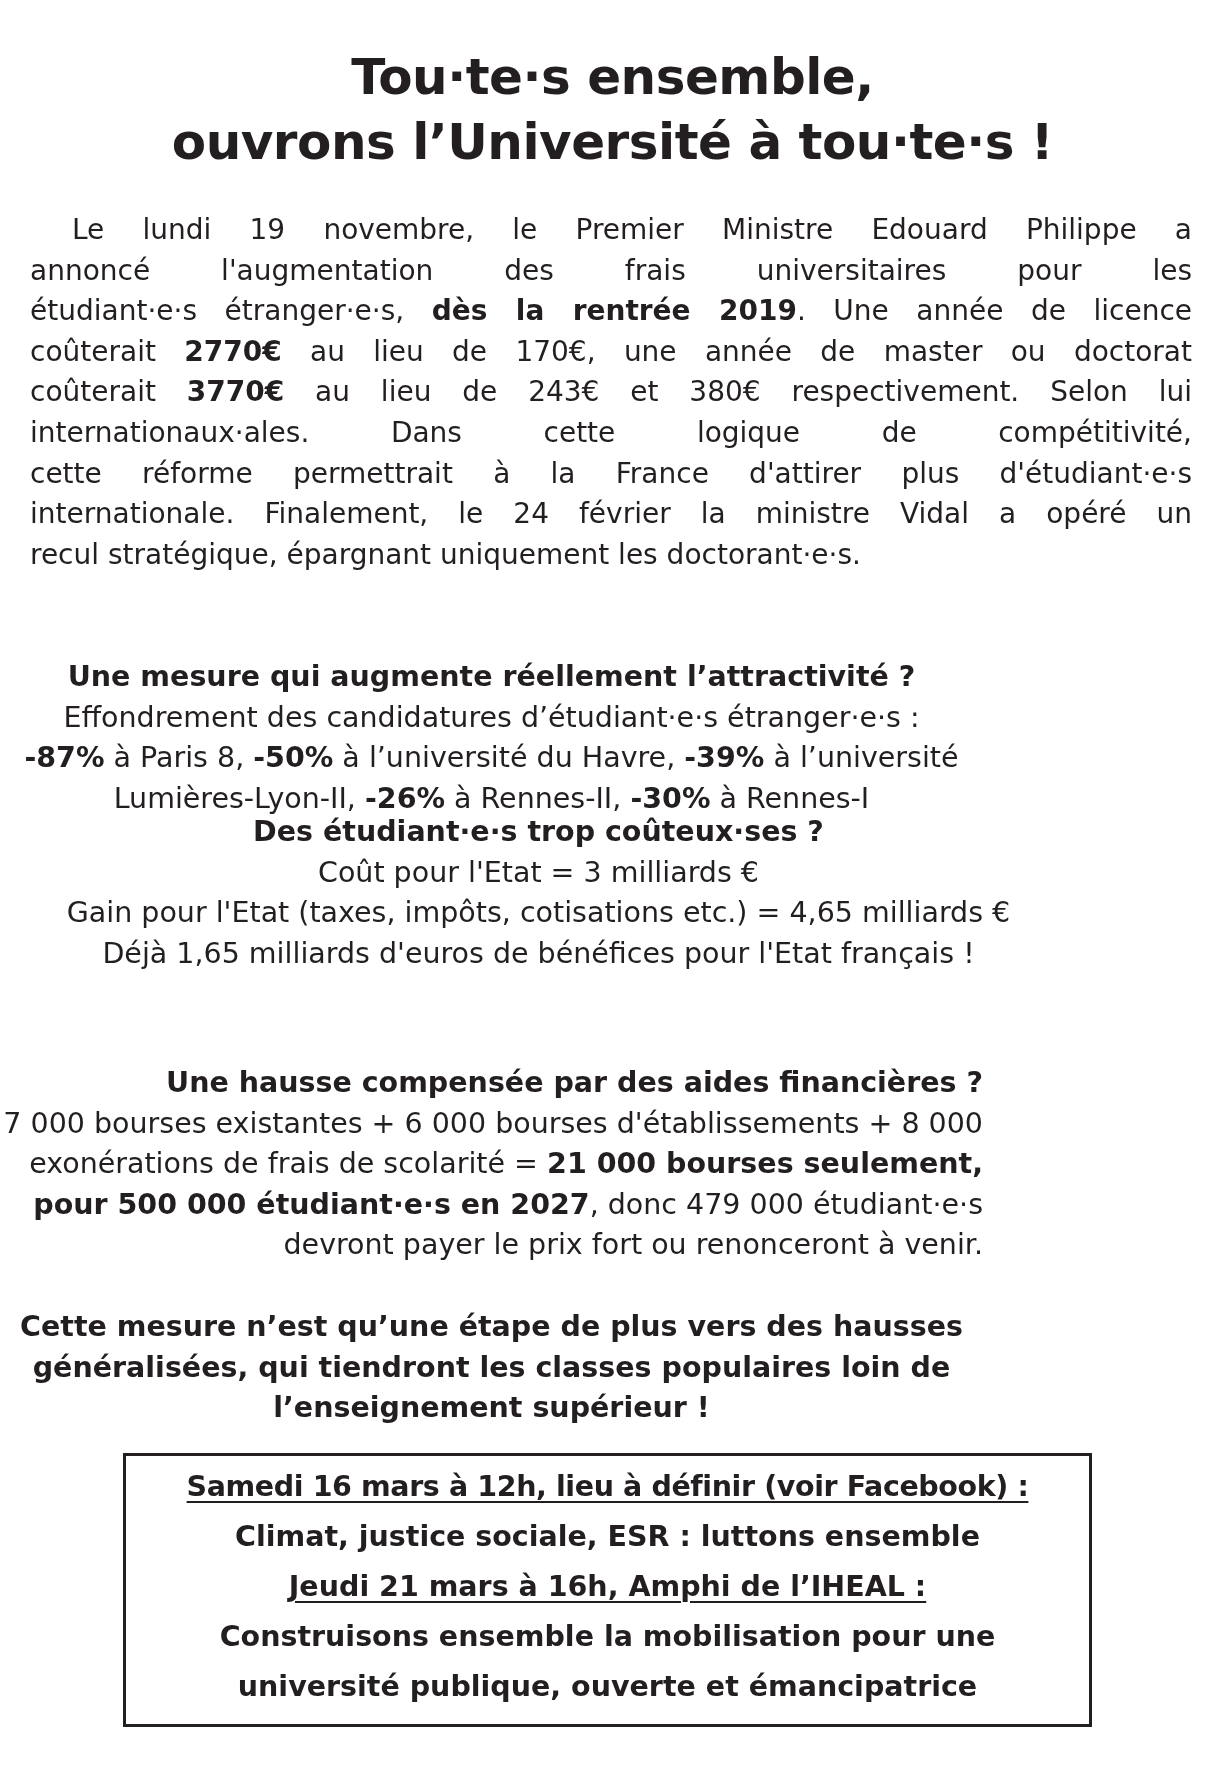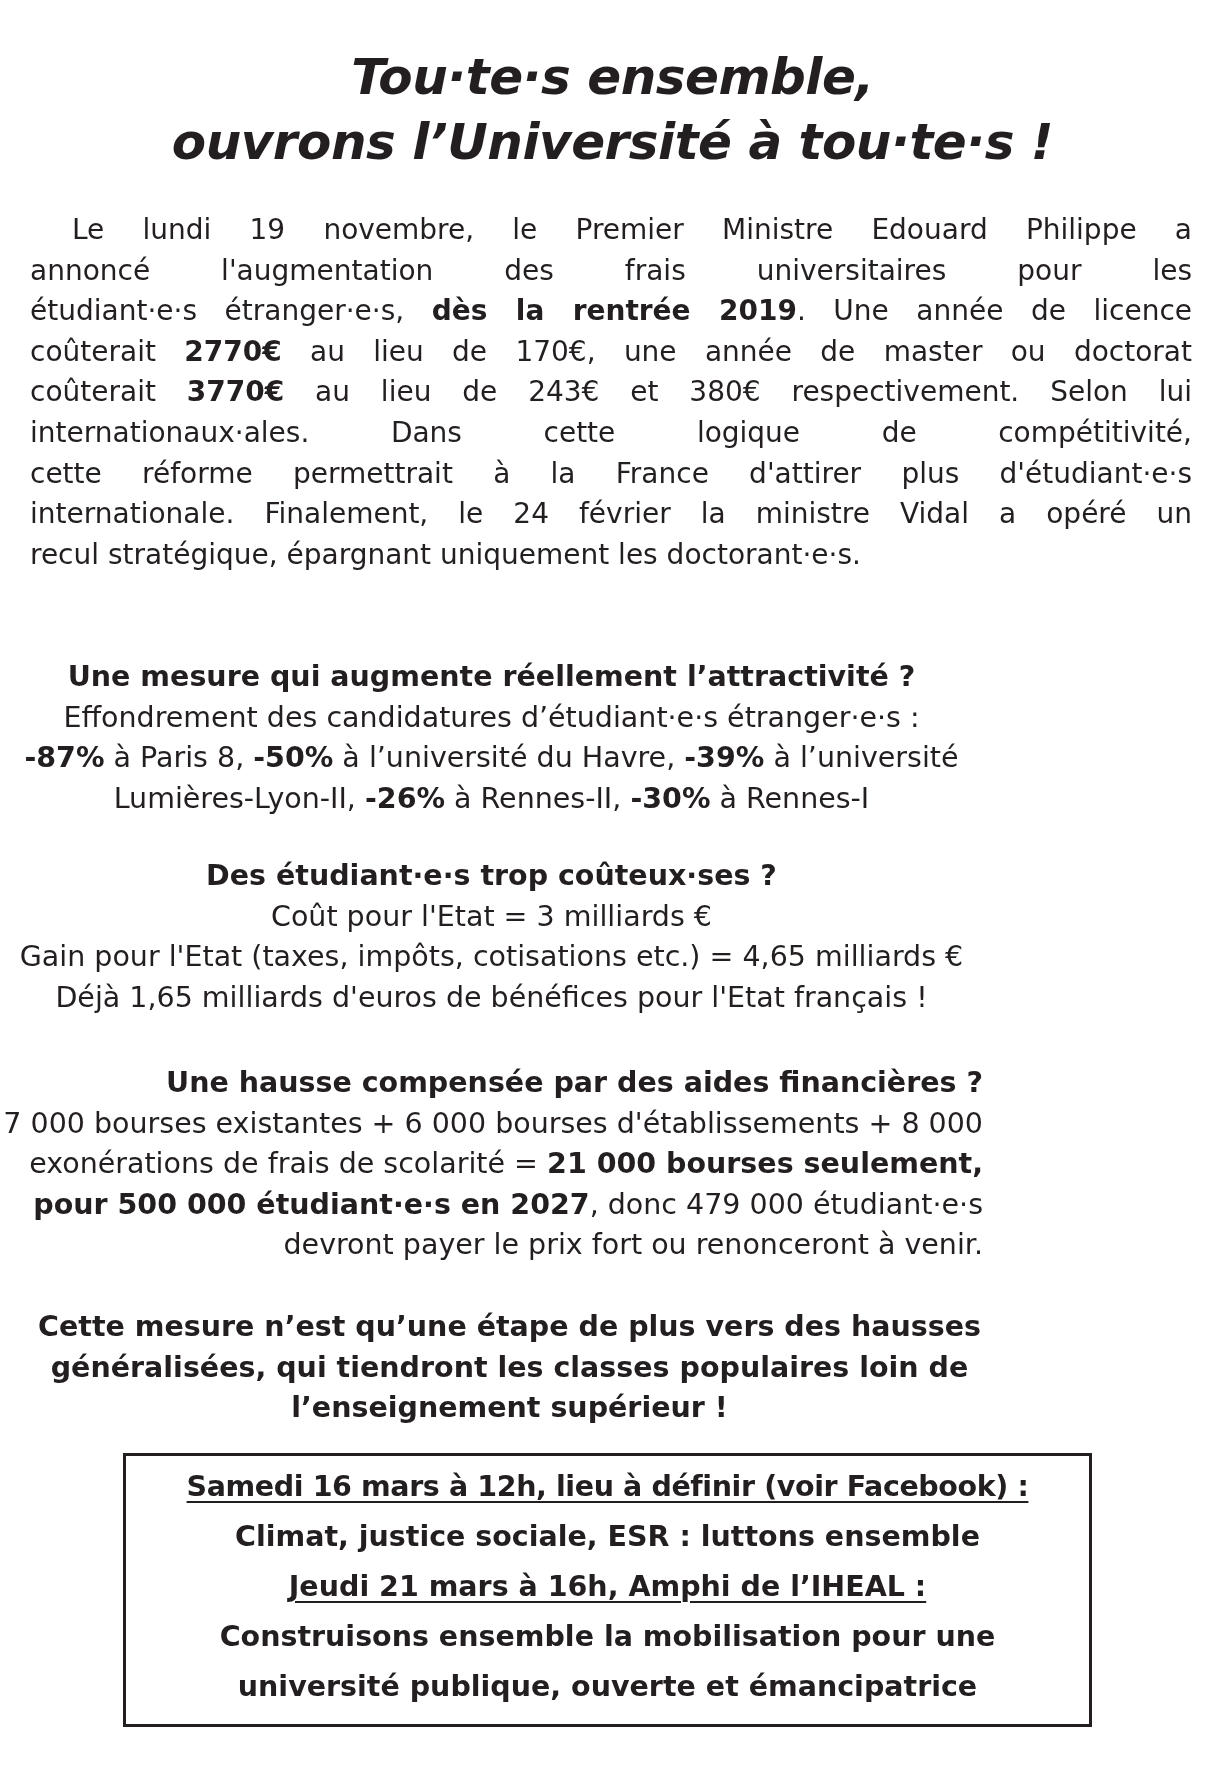--- a/index.html
+++ b/index.html
@@ -6,42 +6,42 @@
   body {
     width: 1225px; height: 1776px; position: relative; overflow: hidden;
     color: #231f20;
     font-family: "DejaVu Sans", sans-serif;
   }
   .title {
     position: absolute; left: 0; width: 1225px; top: 45px;
     text-align: center; font-weight: bold; font-size: 50px; line-height: 65px;
     letter-spacing: -0.5px;
   }
-  .title div { white-space: nowrap; font-style: italic; }
+  .title div { white-space: nowrap; }
   .intro {
     position: absolute; left: 30px; width: 1162px; top: 210px;
     font-size: 28px; line-height: 40.6px;
   }
   .intro .line {
     display: block; white-space: nowrap; text-align: justify;
     text-align-last: justify; overflow: visible;
   }
   .intro .line.last { text-align-last: left; }
   .intro .line.first { padding-left: 42px; }
   b { font-weight: bold; }
   .center-block {
     position: absolute; left: 0; width: 983px; text-align: center;
     font-size: 28.5px; line-height: 40.6px;
   }
   .center-block .line { display: block; white-space: nowrap; }
   .heading { font-weight: bold; }
   #sec1 { top: 657px; }
-  #sec2 { top: 856px; }
+  #sec2 { top: 812px; margin-left: 47px; }
   #sec3 { top: 1063px; text-align: right; }
-  #conclusion { top: 1307px; font-weight: bold; padding-left: 18px; }
+  #conclusion { top: 1307px; font-weight: bold; }
   .event-box {
     position: absolute; left: 123px; top: 1453px; width: 963px; height: 268px;
     border: 3px solid #231f20; box-sizing: content-box;
   }
   .event-box .line {
     display: block; text-align: center; white-space: nowrap;
     font-size: 28.5px; line-height: 50px; font-weight: bold;
   }
   .event-box .inner { padding-top: 6px; }
   .event-box .u { text-decoration: underline; text-decoration-thickness: 2px; text-underline-offset: 5px; margin-top: 16px; }

